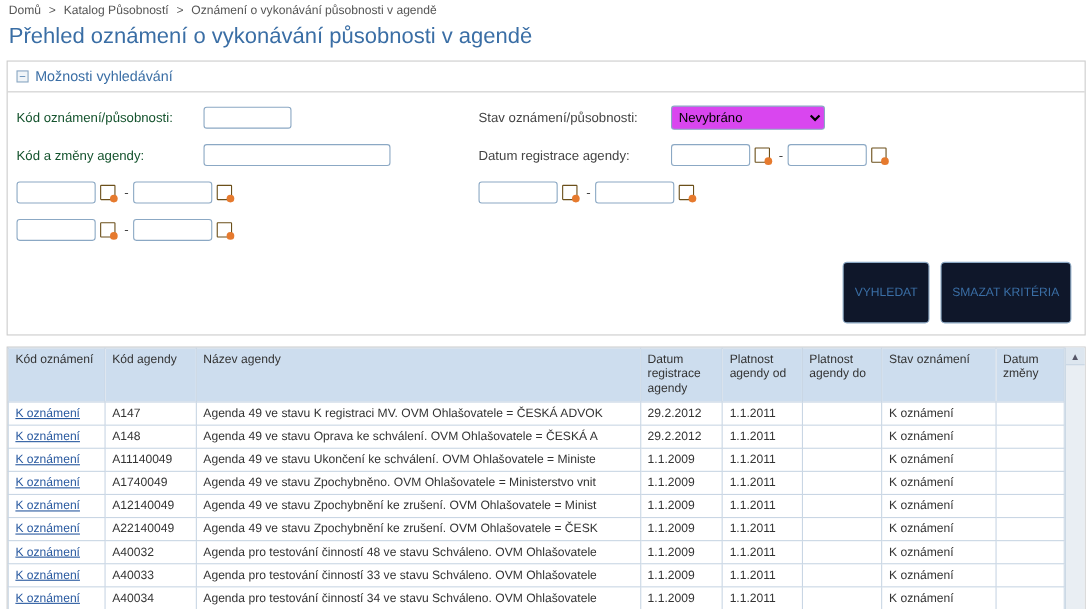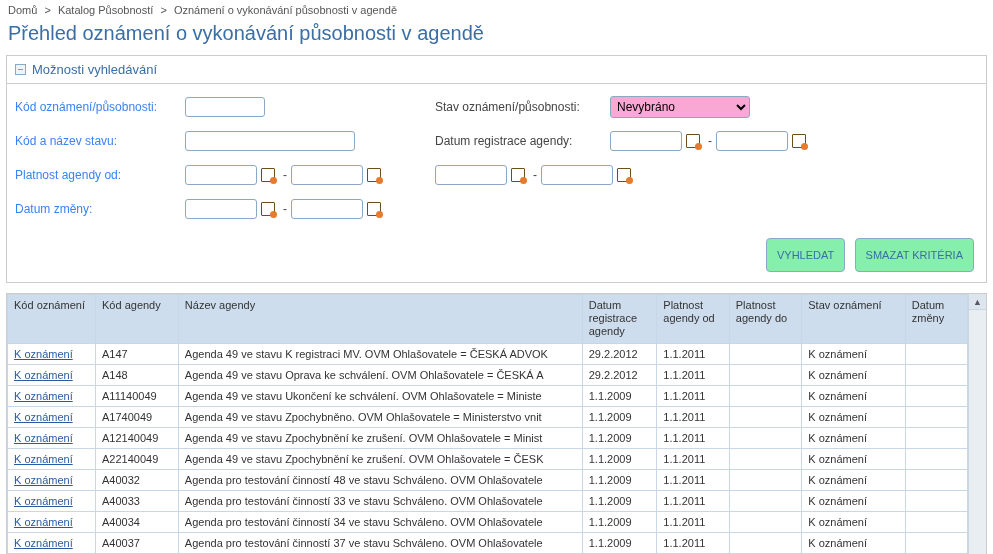--- a/index.html
+++ b/index.html
@@ -58,21 +58,21 @@
     column-gap: 20px;
   }
   .field-row {
     display: flex;
     align-items: center;
     margin-bottom: 8px;
     min-height: 26px;
   }
   .field-label {
     width: 170px;
-    color: #3b82f6;
+    color: #14532d;
     flex-shrink: 0;
   }
   .field-label-right {
     width: 175px;
     color: #444;
     flex-shrink: 0;
   }
   .txt-input {
     border: 1px solid #8ba8c4;
     border-radius: 3px;
@@ -83,21 +83,21 @@
   }
   .txt-input.wide { width: 170px; }
   .txt-input.date { width: 72px; }
   .select {
     border: 1px solid #8ba8c4;
     border-radius: 3px;
     height: 22px;
     font-size: 12px;
     width: 140px;
     padding: 0 2px;
-    background: #f9a8d4;
+    background: #d946ef;
   }
   .cal-icon {
     display: inline-block;
     width: 14px; height: 14px;
     position: relative;
     margin: 0 4px;
   }
   .cal-icon::before {
     content: "";
     position: absolute;
@@ -115,24 +115,24 @@
     border-radius: 50%;
   }
   .range-sep { margin: 0 4px; color:#444;}
   .button-row {
     text-align: right;
     padding: 8px 4px 4px 4px;
   }
   .btn {
     display: inline-block;
     border: 1px solid #8ba8c4;
-    background: #86efac;
+    background: #0f172a;
     color: #3a6ea5;
     font-size: 11px;
-    padding: 10px 10px;
+    padding: 21px 10px;
     border-radius: 4px;
     cursor: pointer;
     margin-left: 6px;
   }
   .panel.table-panel { margin-top: 10px; }
   .table-wrap { position: relative; }
   table.grid {
     width: calc(100% - 18px);
     border-collapse: collapse;
     table-layout: fixed;
@@ -208,33 +208,31 @@
   </div>
   <div class="search-form">
     <div class="search-grid">
 
       <div>
         <div class="field-row">
           <span class="field-label">Kód oznámení/působnosti:</span>
           <input class="txt-input" type="text" style="">
         </div>
         <div class="field-row">
-          <span class="field-label">Kód a název stavu:</span>
+          <span class="field-label">Kód a změny agendy:</span>
           <input class="txt-input wide" type="text" style="">
         </div>
         <div class="field-row">
-          <span class="field-label">Platnost agendy od:</span>
           <input class="txt-input date" style="">
           <span class="cal-icon"></span>
           <span class="range-sep">-</span>
           <input class="txt-input date" style="">
           <span class="cal-icon"></span>
         </div>
         <div class="field-row">
-          <span class="field-label">Datum změny:</span>
           <input class="txt-input date" style="">
           <span class="cal-icon"></span>
           <span class="range-sep">-</span>
           <input class="txt-input date" style="">
           <span class="cal-icon"></span>
         </div>
       </div>
 
       <div>
         <div class="field-row">

